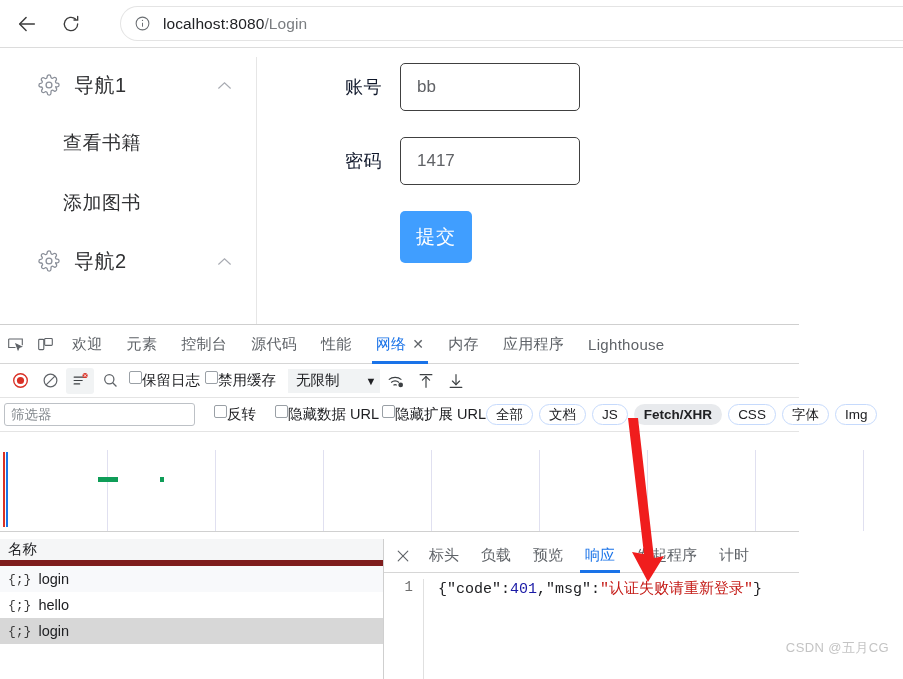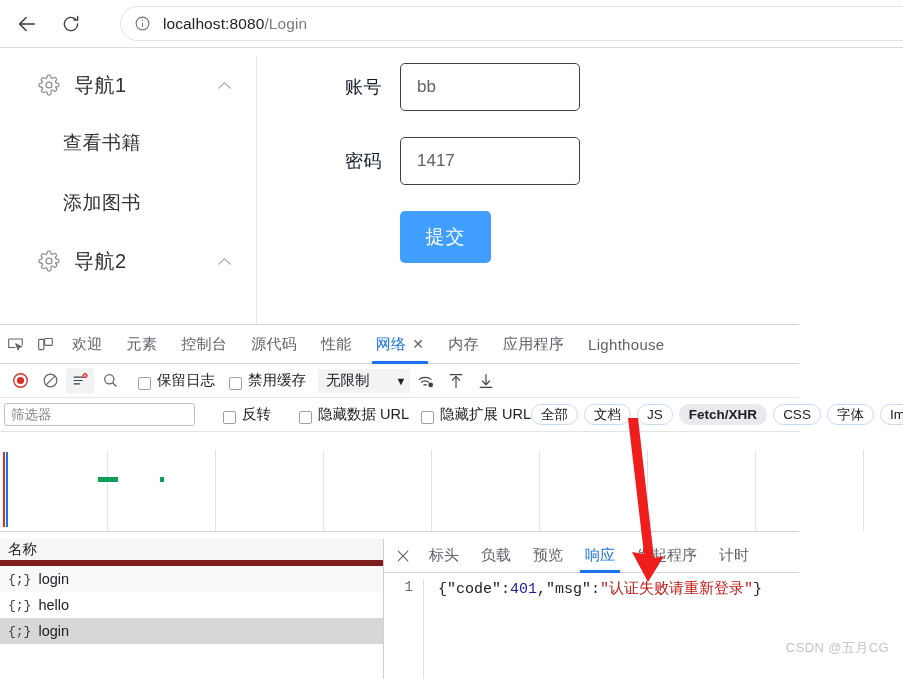--- a/index.html
+++ b/index.html
@@ -66,21 +66,21 @@
   .form-label {
     width: 52px; text-align: right; font-size: 18px; color: #0f172a;
     margin-right: 18px; letter-spacing: .5px; font-family: Liberation Serif, serif;
   }
   .form-input {
     width: 180px; height: 48px; border: 1px solid #404040; border-radius: 5px;
     padding: 0 16px; font-size: 17px; color: #606266; background: #fff;
     font-family: "Liberation Sans", sans-serif; outline: none;
   }
   .submit-btn {
-    margin-left: 70px; width: 91px; height: 52px; background: #409eff;
+    margin-left: 70px; width: 72px; height: 52px; background: #409eff;
     color: #ffffff; border: none; border-radius: 5px; font-size: 19px;
     letter-spacing: 1px; cursor: pointer;
     font-family: "Liberation Sans", sans-serif;
   }
 
   
   .devtools {
     position: absolute; left: 0; top: 324px; width: 799px; height: 355px;
     background: #ffffff; border-top: 1px solid #cfcfcf;
     font-size: 13px; color: #202124;
@@ -109,21 +109,21 @@
     height: 34px; display: flex; align-items: center;
     border-bottom: 1px solid #e4e4e4; padding-left: 6px; gap: 2px;
   }
   .tb-ic {
     width: 28px; height: 26px; display: flex; align-items: center;
     justify-content: center; color: #5f6368; position: relative; flex:0 0 auto;
   }
   .tb-ic.rec { color: #d93025; }
   .tb-ic.filtersel { background: #f1f3f4; border-radius: 3px; }
   .cbx {
-    display: flex; align-items: flex-end; gap: 6px; margin-left: 12px;
+    display: flex; align-items: flex-start; gap: 0; margin-left: 3px;
     font-size: 14.5px; color: #202124; white-space: nowrap;
   }
   .cbx .box {
     width: 13px; height: 13px; border: 1px solid #9aa0a6; border-radius: 2px;
     background: #fff; flex: 0 0 auto;
   }
   .throttle {
     display: flex; align-items: center; margin-left: 10px; background: #f1f3f4;
     height: 24px; padding: 0 4px 0 8px; font-size: 14.5px; color: #202124;
     white-space: nowrap;

